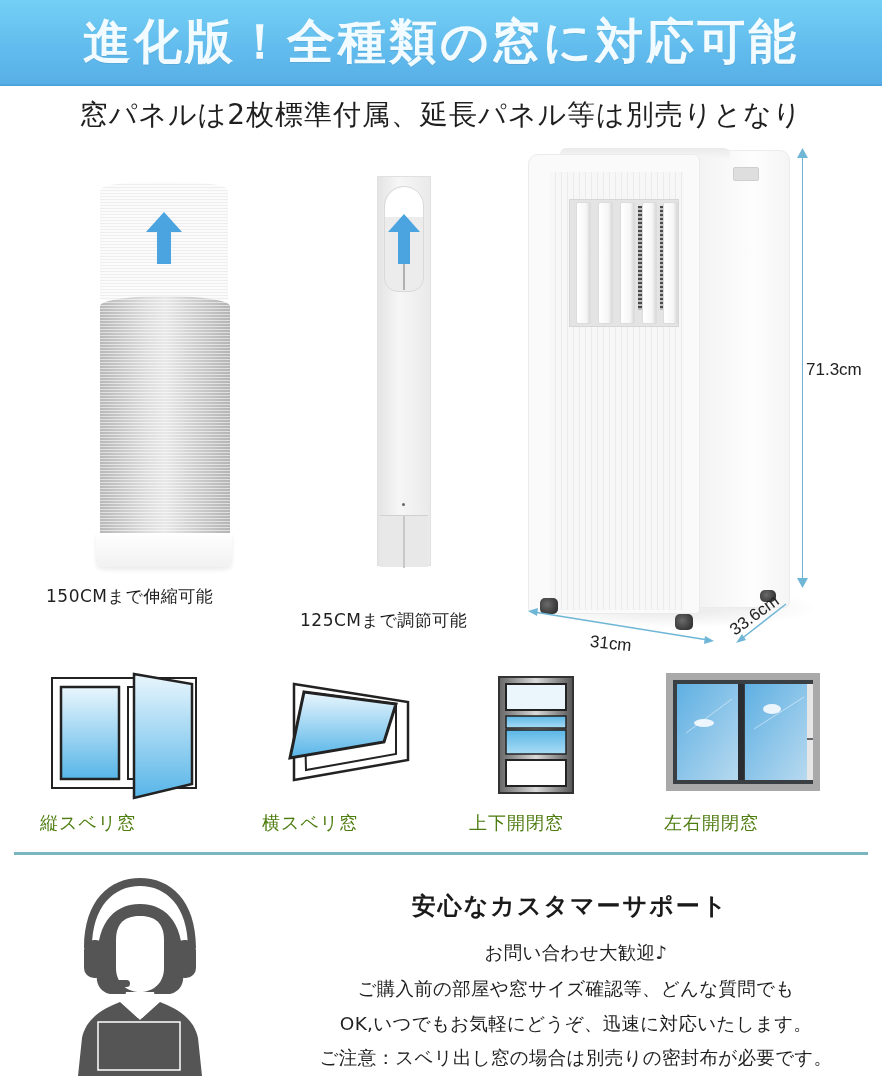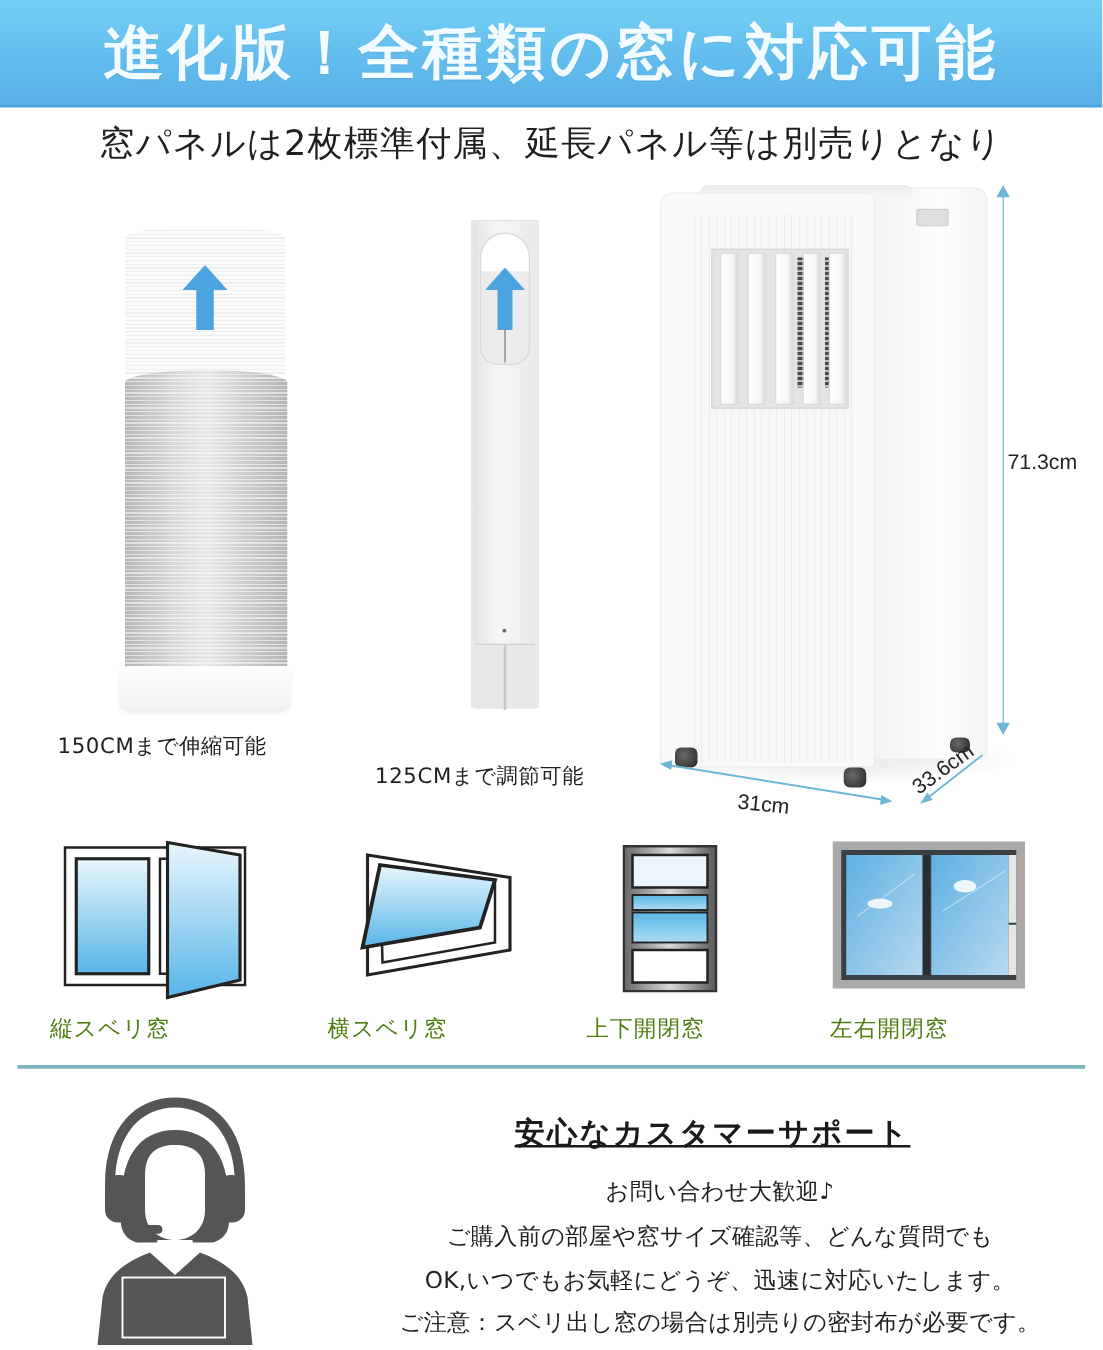--- a/index.html
+++ b/index.html
@@ -93,21 +93,21 @@
   .dim-line { background: #6fb6d6; }
   .dim-text { font-size: 17px; color: #222; font-family: "Liberation Sans", sans-serif; }
 
   .feature-label { font-size: 17px; color: #1f1f1f; letter-spacing: 0.5px; }
 
   
   .win-label { font-size: 18px; color: #4d7c0f; width: 160px; letter-spacing: 1px; }
 
   .divider { left: 14px; top: 852px; width: 854px; height: 3px; background: #7ab6bf; }
 
-  .support-title { left: 290px; top: 890px; width: 560px; text-align: center; font-size: 24px; font-weight: bold; color: #1a1a1a; letter-spacing: 2px; text-decoration: underline; }
+  .support-title { left: 290px; top: 890px; width: 560px; text-align: center; font-size: 24px; font-weight: bold; color: #1a1a1a; letter-spacing: 2px; }
   .support-line { left: 270px; width: 612px; text-align: center; font-size: 18.5px; color: #1f1f1f; letter-spacing: 0.3px; white-space: nowrap; }
 </style>
 </head>
 <body>
 
 <div class="banner">
   <span class="banner-title">進化版！全種類の窓に対応可能</span>
 </div>
 <div class="subtitle">窓パネルは2枚標準付属、延長パネル等は別売りとなり</div>
 

